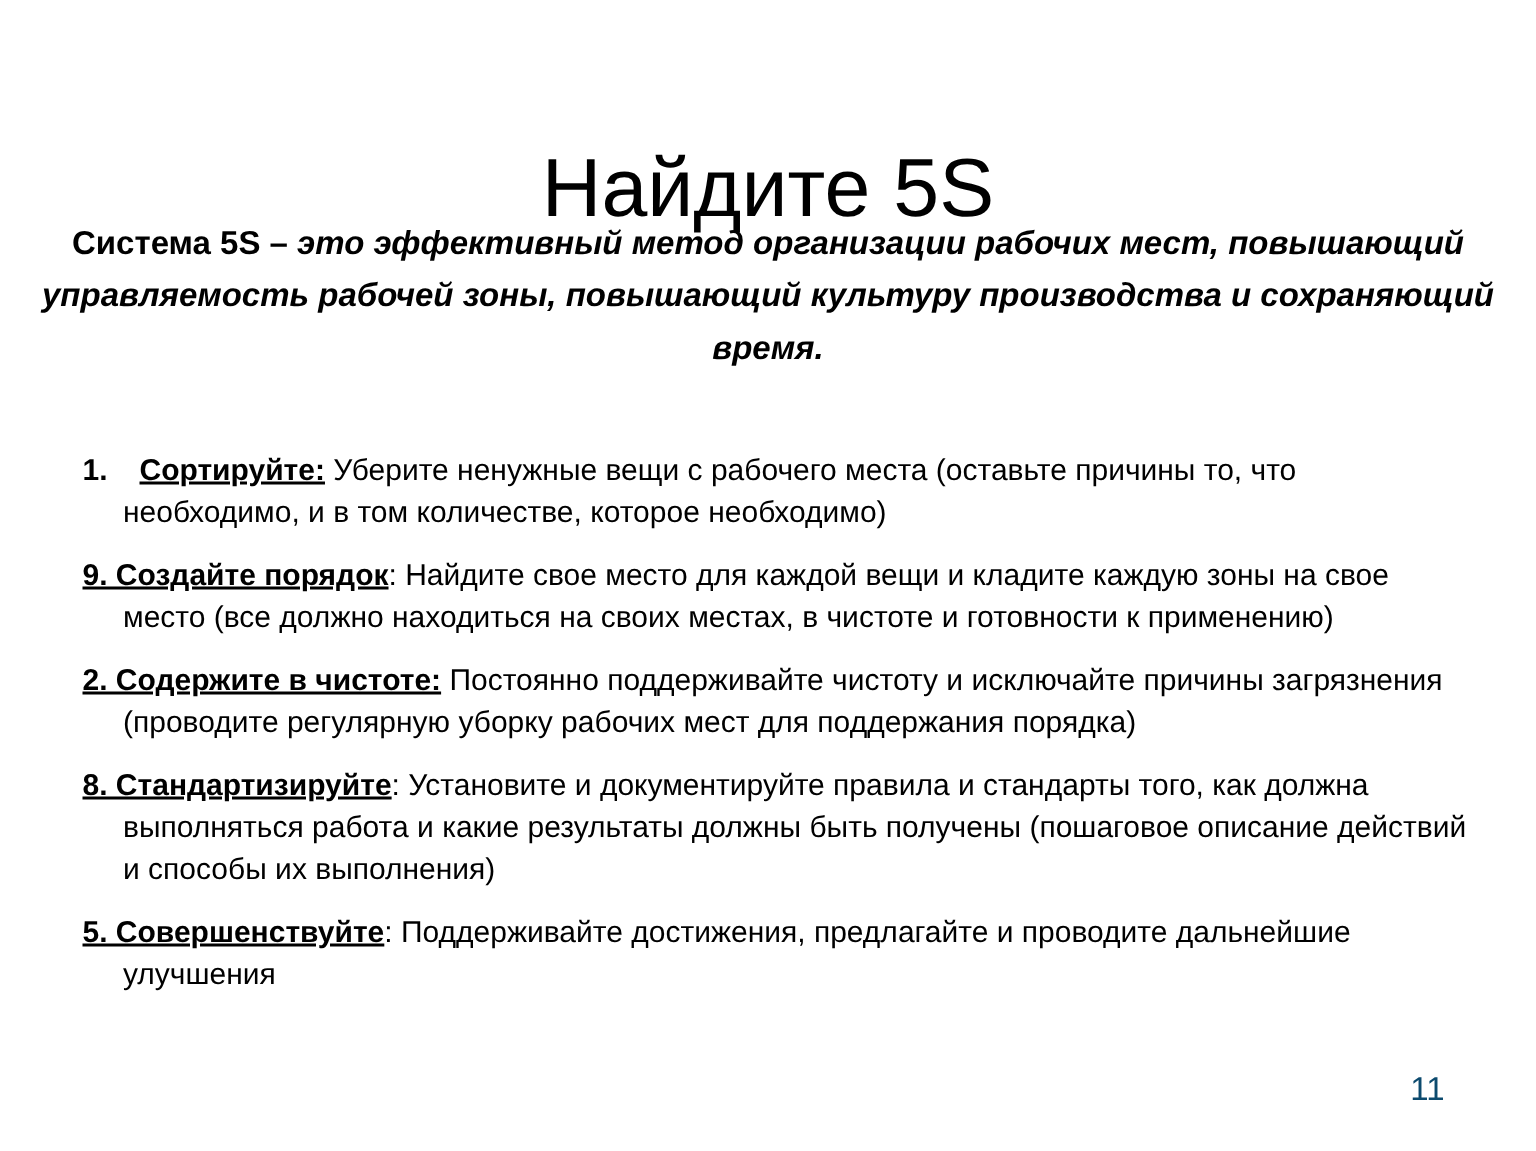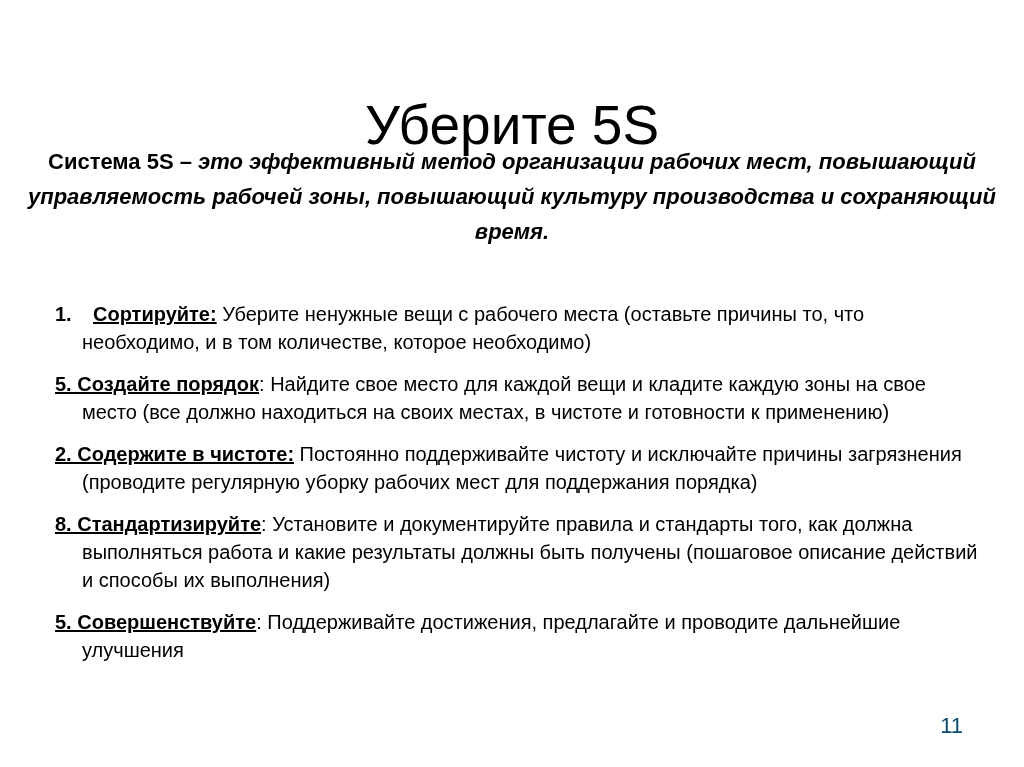--- a/index.html
+++ b/index.html
@@ -79,34 +79,34 @@
     bottom: 28px;
     font-size: 22px;
     color: #0c4a6e;
   }
 </style>
 </head>
 <body>
 
 <div class="slide">
 
-  <h1 class="title">Уберите 5S</h1>
+  <h1 class="title">Найдите 5S</h1>
 
   <div class="definition">
     <span class="lead">Система 5S –</span><span class="body"> это эффективный метод организации рабочих мест, повышающий управляемость рабочей зоны, повышающий культуру производства и сохраняющий время.</span>
   </div>
 
   <div class="steps">
 
     <div class="step">
       <span class="marker">1.</span><b>Сортируйте:</b><span> Уберите ненужные вещи с рабочего места (оставьте причины то, что необходимо, и в том количестве, которое необходимо)</span>
     </div>
 
     <div class="step">
-      <b>5. Создайте порядок</b><span>: Найдите свое место для каждой вещи и кладите каждую зоны на свое место (все должно находиться на своих местах, в чистоте и готовности к применению)</span>
+      <b>9. Создайте порядок</b><span>: Найдите свое место для каждой вещи и кладите каждую зоны на свое место (все должно находиться на своих местах, в чистоте и готовности к применению)</span>
     </div>
 
     <div class="step">
       <b>2. Содержите в чистоте:</b><span> Постоянно поддерживайте чистоту и исключайте причины загрязнения (проводите регулярную уборку рабочих мест для поддержания порядка)</span>
     </div>
 
     <div class="step">
       <b>8. Стандартизируйте</b><span>: Установите и документируйте правила и стандарты того, как должна выполняться работа и какие результаты должны быть получены (пошаговое описание действий и способы их выполнения)</span>
     </div>
 

